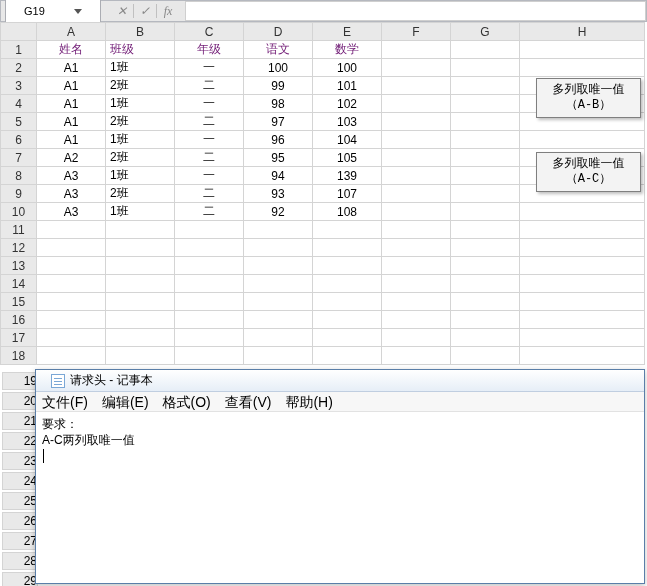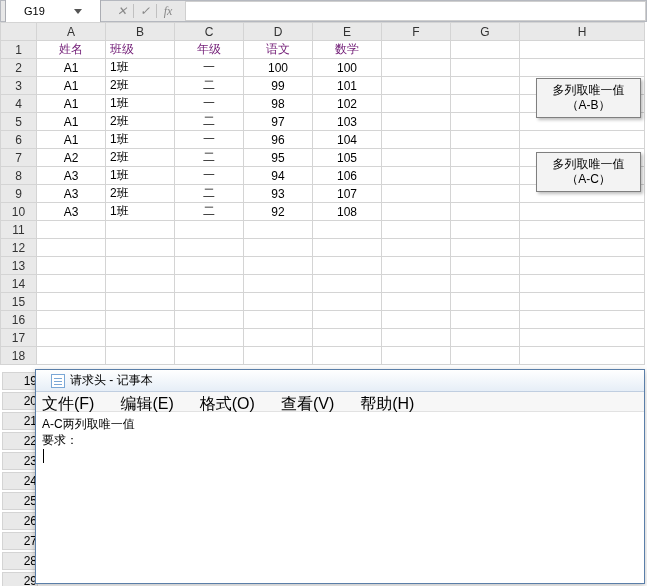--- a/index.html
+++ b/index.html
@@ -21,28 +21,28 @@
   .sheet th { background: #e9e9e9; color: #333; font-weight: normal; text-align: center; }
   .corner { width: 36px; }
   .colA,.colB,.colC,.colD,.colE,.colF,.colG { width: 69px; }
   .colH { width: 125px; }
   .rowhdr { width: 36px; background: #e9e9e9; text-align: center; color: #333; }
   .cell { padding: 0 4px; text-align: center; }
   .cellL { text-align: left; }
   .hdrrow td.cell { color: #701a75; }
 
   
-  .shape { position: absolute; width: 105px; height: 40px; background: #f3f3f3; border: 1px solid #7f7f7f; box-shadow: 2px 2px 3px rgba(0,0,0,.25); display: flex; flex-direction: column; align-items: center; justify-content: center; font-size: 12px; line-height: 15px; }
+  .shape { position: absolute; width: 105px; height: 40px; background: #f3f3f3; border: 1px solid #7f7f7f; box-shadow: 2px 2px 3px rgba(0,0,0,.25); display: flex; flex-direction: column; align-items: center; justify-content: center; font-size: 12px; line-height: 15px; font-family: Liberation Mono, monospace; }
 
   
   .np { position: absolute; left: 35px; top: 369px; width: 610px; height: 215px; background: #fff; border: 1px solid #5a7ea8; box-shadow: 0 2px 6px rgba(0,0,0,.25); }
   .np-title { height: 22px; background: linear-gradient(#ffffff,#e6eef7); display: flex; align-items: center; padding: 0 15px; border-bottom: 1px solid #c0cee0; font-size: 12px; }
   .np-title .np-icon { width: 14px; height: 14px; background: #fff; border: 1px solid #7aa7d6; margin-right: 5px; position: relative; }
   .np-title .np-icon::before { content: ""; position: absolute; left: 2px; right: 2px; top: 3px; height: 1px; background: #7aa7d6; box-shadow: 0 3px 0 #7aa7d6, 0 6px 0 #7aa7d6; }
-  .np-menu { height: 20px; display: flex; gap: 26px; padding: 2px 6px; font-size: 16px; border-bottom: 1px solid #e2e2e2; background: #f7f7f7; }
+  .np-menu { height: 20px; display: flex; gap: 14px; padding: 2px 6px; font-size: 14px; border-bottom: 1px solid #e2e2e2; background: #f7f7f7; }
   .np-body { padding: 4px 6px; font-size: 12px; line-height: 16px; }
   .np-body .caret { display: inline-block; width: 1px; height: 14px; background: #000; vertical-align: text-bottom; margin-left: 1px; }
 
   .behind-rows { position: absolute; left: 0; top: 0; }
   .behind-rows td { border: 1px solid #d4d4d4; height: 18px; width: 36px; background: #e9e9e9; font-size: 12px; text-align: right; }
 </style>
 </head>
 <body>
 
 <div class="fbar">
@@ -152,21 +152,21 @@
           <td class="cell"></td>
           <td class="cell"></td>
           <td class="cell"></td>
         </tr>
         <tr>
           <td class="rowhdr">8</td>
           <td class="cell">A3</td>
           <td class="cell cellL">1班</td>
           <td class="cell">一</td>
           <td class="cell">94</td>
-          <td class="cell">106</td>
+          <td class="cell">139</td>
           <td class="cell"></td>
           <td class="cell"></td>
           <td class="cell"></td>
         </tr>
         <tr>
           <td class="rowhdr">9</td>
           <td class="cell">A3</td>
           <td class="cell cellL">2班</td>
           <td class="cell">二</td>
           <td class="cell">93</td>
@@ -333,17 +333,17 @@
     <span>请求头 - 记事本</span>
   </div>
   <div class="np-menu">
     <span>文件(F)</span>
     <span>编辑(E)</span>
     <span>格式(O)</span>
     <span>查看(V)</span>
     <span>帮助(H)</span>
   </div>
   <div class="np-body">
+    <div>要求：</div>
     <div>A-C两列取唯一值</div>
-    <div>要求：</div>
     <div><span class="caret"></span></div>
   </div>
 </div>
 
 </body></html>

